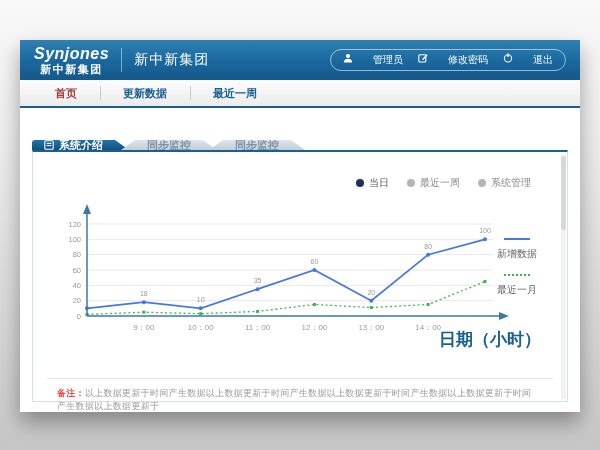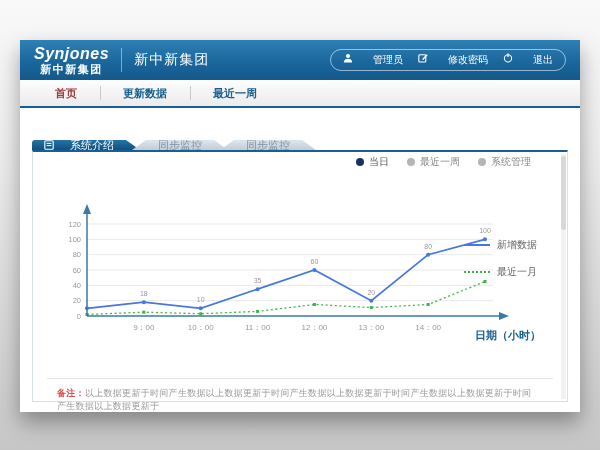--- a/index.html
+++ b/index.html
@@ -25,49 +25,49 @@
   
   .nav{height:26px;background:linear-gradient(180deg,#fdfdfd,#ebebeb);border-bottom:2px solid #1a5f93;
        display:flex;align-items:stretch;padding-left:12px;}
   .nav-item{display:flex;align-items:center;padding:0 23px;font-size:11px;font-weight:bold;
             color:#16608f;position:relative;cursor:pointer;text-align:right;}
   .nav-item + .nav-item::before{content:"";position:absolute;left:0;top:6px;bottom:6px;width:1px;background:#c9c9c9;}
   .nav-item.active{color:#a03c3c;}
 
   
   .tabs{display:flex;margin:20px 0 0 12px;height:22px;align-items:stretch;}
-  .tab{display:flex;align-items:center;gap:16px;font-size:11px;font-weight:normal;cursor:pointer;margin-top:12px;}
+  .tab{display:flex;align-items:center;gap:5px;font-size:11px;font-weight:bold;cursor:pointer;margin-top:12px;}
   .tab.active{background:linear-gradient(180deg,#2373a7,#11507f);color:#fff;
               clip-path:polygon(0 0,calc(100% - 14px) 0,100% 100%,0 100%);
               padding:0 26px 0 12px;border-radius:3px 0 0 0;}
   .tab.inactive{background:linear-gradient(180deg,#dee6ed,#c2cdd8);color:#7d92a6;
                 clip-path:polygon(14px 0,calc(100% - 14px) 0,100% 100%,0 100%);
                 margin-left:-8px;padding:0 26px;}
   .tab-icon svg{display:block;}
 
   
   .panel{margin:0 12px;height:252px;border:1px solid #d3e1ee;border-top:2px solid #1a5f93;
          position:relative;background:#fff;box-sizing:border-box;}
   .scroll-track{position:absolute;right:1px;top:2px;bottom:2px;width:5px;background:#f2f2f2;}
   .scroll-thumb{position:absolute;top:2px;left:0;width:5px;height:74px;background:#d8d8d8;border-radius:2px;}
 
-  .filter-row{position:absolute;top:3px;right:36px;display:flex;gap:18px;align-items:center;}
+  .filter-row{position:absolute;top:24px;right:36px;display:flex;gap:18px;align-items:center;}
   .radio-item{display:flex;align-items:center;gap:5px;font-size:10px;color:#8a8a8a;cursor:pointer;}
   .radio-dot{width:8px;height:8px;border-radius:50%;background:#b5b5b5;}
   .radio-item.selected .radio-dot{background:#17325e;}
   .radio-item.selected{color:#555;}
 
   .y-title{position:absolute;top:30px;left:30px;font-size:11px;font-weight:bold;color:#16608f;}
   .chart-wrap{position:absolute;top:46px;left:14px;width:470px;height:168px;}
   .legend{position:absolute;top:86px;right:30px;display:flex;flex-direction:column;gap:13px;}
-  .legend-item{display:flex;align-items:center;gap:7px;font-size:10px;color:#666;}
+  .legend-item{display:flex;align-items:center;gap:7px;font-size:10px;color:#666;flex-direction:column;}
   .swatch{width:26px;height:0;}
   .swatch.solid{border-top:2px solid #4678e0;}
   .swatch.dotted{border-top:2px dotted #3cb54a;}
-  .x-title{position:absolute;top:176px;right:26px;font-size:11px;font-weight:bold;color:#16608f;}
+  .x-title{position:absolute;top:176px;right:26px;font-size:17px;font-weight:bold;color:#16608f;}
 
   .note-divider{position:absolute;left:14px;right:14px;top:226px;border-top:1px solid #e4e4e4;}
   .note{position:absolute;left:24px;right:33px;top:235px;font-size:9px;color:#9a9a9a;letter-spacing:.3px;}
   .note .prefix{color:#d9534f;font-weight:bold;}
 </style>
 </head>
 <body>
 
 <div class="stage">
   <div class="page">

